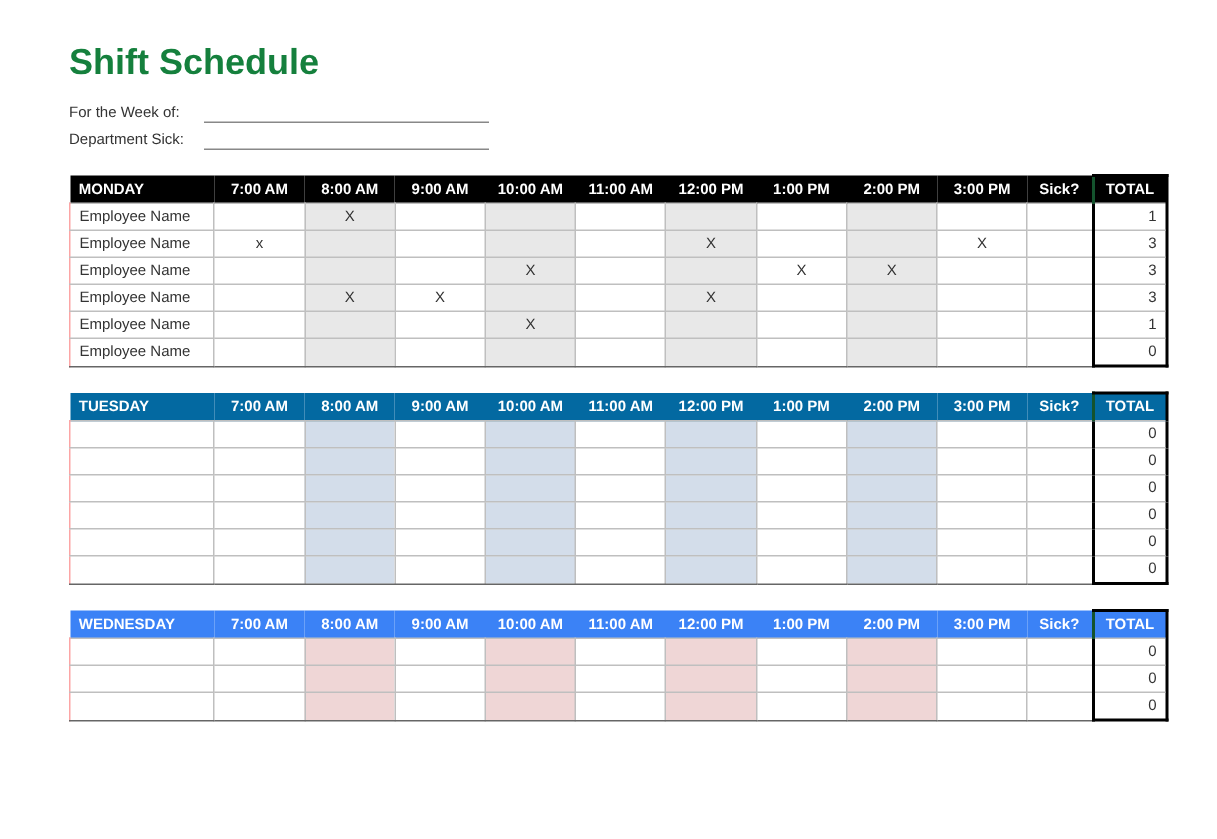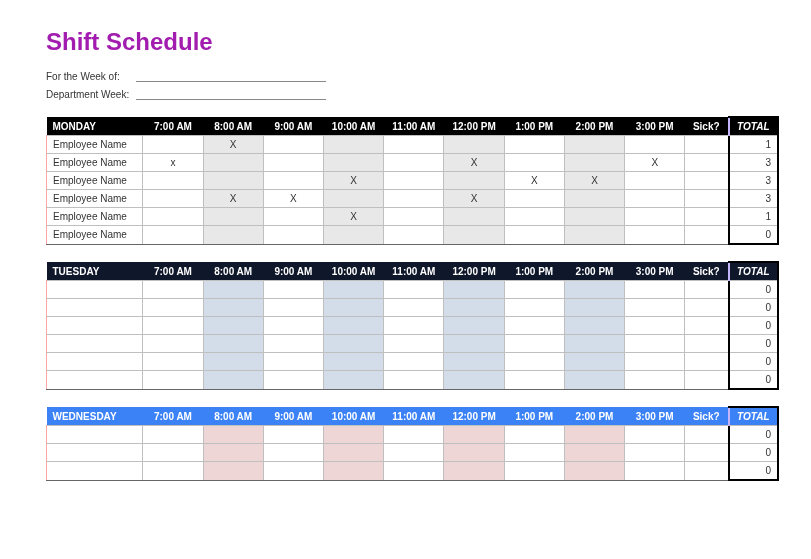--- a/index.html
+++ b/index.html
@@ -11,26 +11,26 @@
     font-size: 11px;
     color: #333;
     width: 811px;
   }
   .page {
     padding: 28px 32px 20px 46px;
   }
   .title {
     font-size: 24px;
     font-weight: 600;
-    color: #a21caf;
+    color: #15803d;
     margin: 0 0 14px 0;
   }
   .meta-row {
     display: flex;
-    align-items: center;
+    align-items: flex-start;
     margin-bottom: 6px;
     font-size: 10px;
     color: #333;
   }
   .meta-label {
     width: 90px;
   }
   .meta-line {
     width: 190px;
     border-bottom: 1px solid #888;
@@ -54,62 +54,61 @@
     font-weight: 700;
     white-space: nowrap;
   }
   .tbl th.left, .tbl td.left { text-align: left; padding-left: 6px; }
   .tbl .name-col { width: 88px; }
   .tbl .time-col { width: 55px; }
   .tbl .sick-col { width: 40px; }
   .tbl .total-col { width: 45px; }
 
   .hdr-black { background: #000; }
-  .hdr-blue  { background: #0f172a; }
+  .hdr-blue  { background: #0369a1; }
   .hdr-red   { background: #3b82f6; }
 
   .tbl td {
     border: 1px solid #bfbfbf;
     background: #fff;
   }
   .tbl td.shade-gray { background: #e8e8e8; }
   .tbl td.shade-blue { background: #d3ddea; }
   .tbl td.shade-red  { background: #efd6d6; }
   .tbl td.total-cell {
     border-left: 2px solid #000;
     border-right: 2px solid #000;
     font-weight: 400;
     text-align: right;
     padding-right: 6px;
   }
   .tbl tr.hdr th { border: none; }
   .tbl tr.hdr th.total-hdr {
-    border-left: 2px solid #c4b5fd;
+    border-left: 2px solid #14532d;
     border-right: 2px solid #000;
     border-top: 2px solid #000;
-    font-style: italic;
   }
   .tbl tr:last-child td.total-cell { border-bottom: 2px solid #000; }
   .tbl tr:last-child td { border-bottom: 1px solid #666; }
   .tbl tbody tr td:first-child { border-left: 1px solid #fca5a5; }
 
   .x { font-weight: 300; }
 </style>
 </head>
 <body>
 
 <div class="page">
   <h1 class="title">Shift Schedule</h1>
 
   <div class="meta-row">
     <span class="meta-label">For the Week of:</span>
     <span class="meta-line"></span>
   </div>
   <div class="meta-row">
-    <span class="meta-label">Department Week:</span>
+    <span class="meta-label">Department Sick:</span>
     <span class="meta-line"></span>
   </div>
 
   <div id="tables">
       <table class="tbl">
         <colgroup>
           <col class="name-col">
           <col class="time-col">
           <col class="time-col">
           <col class="time-col">

